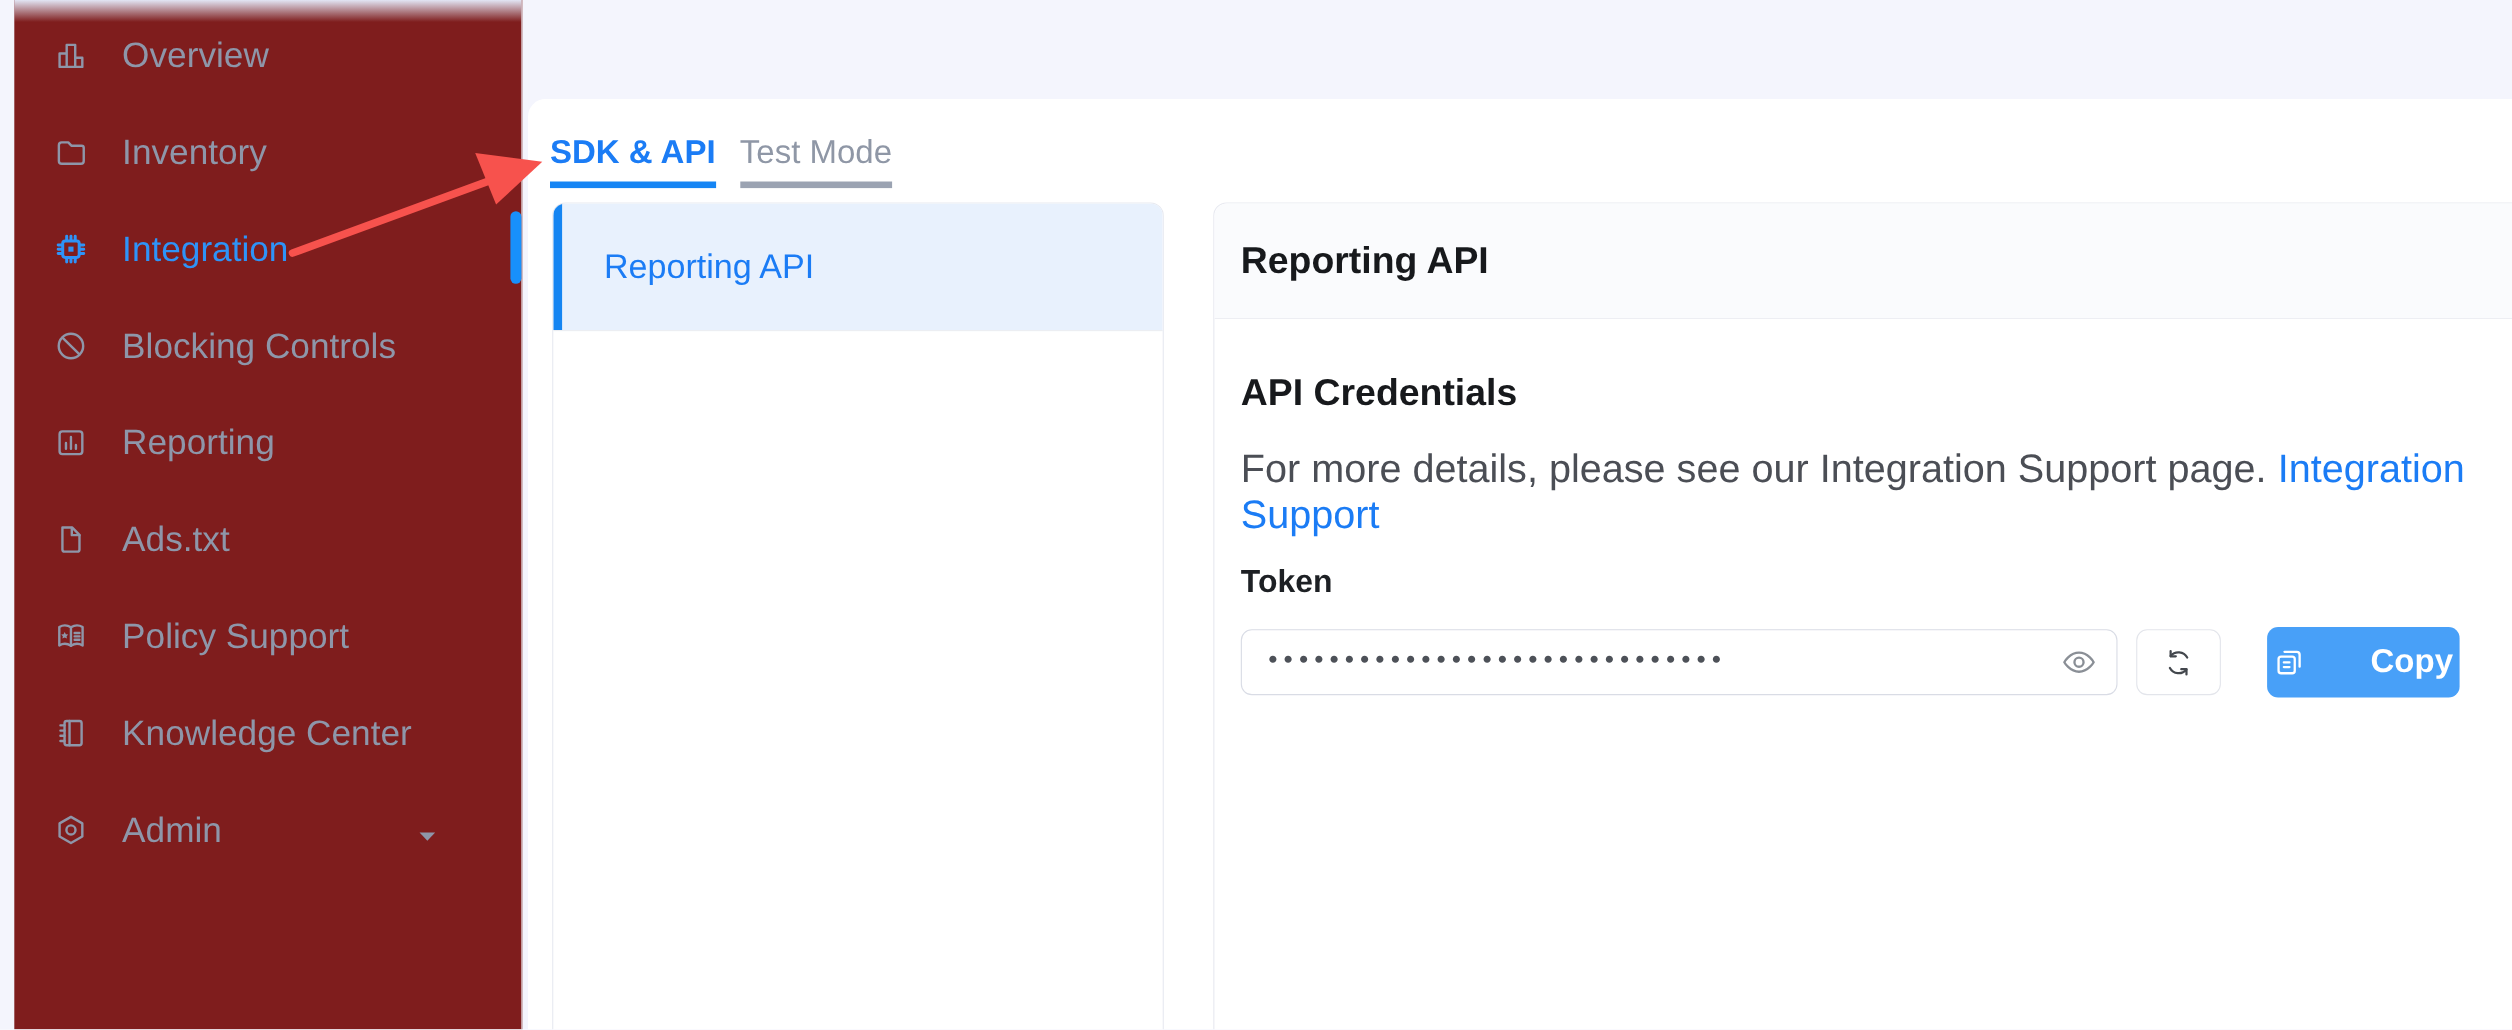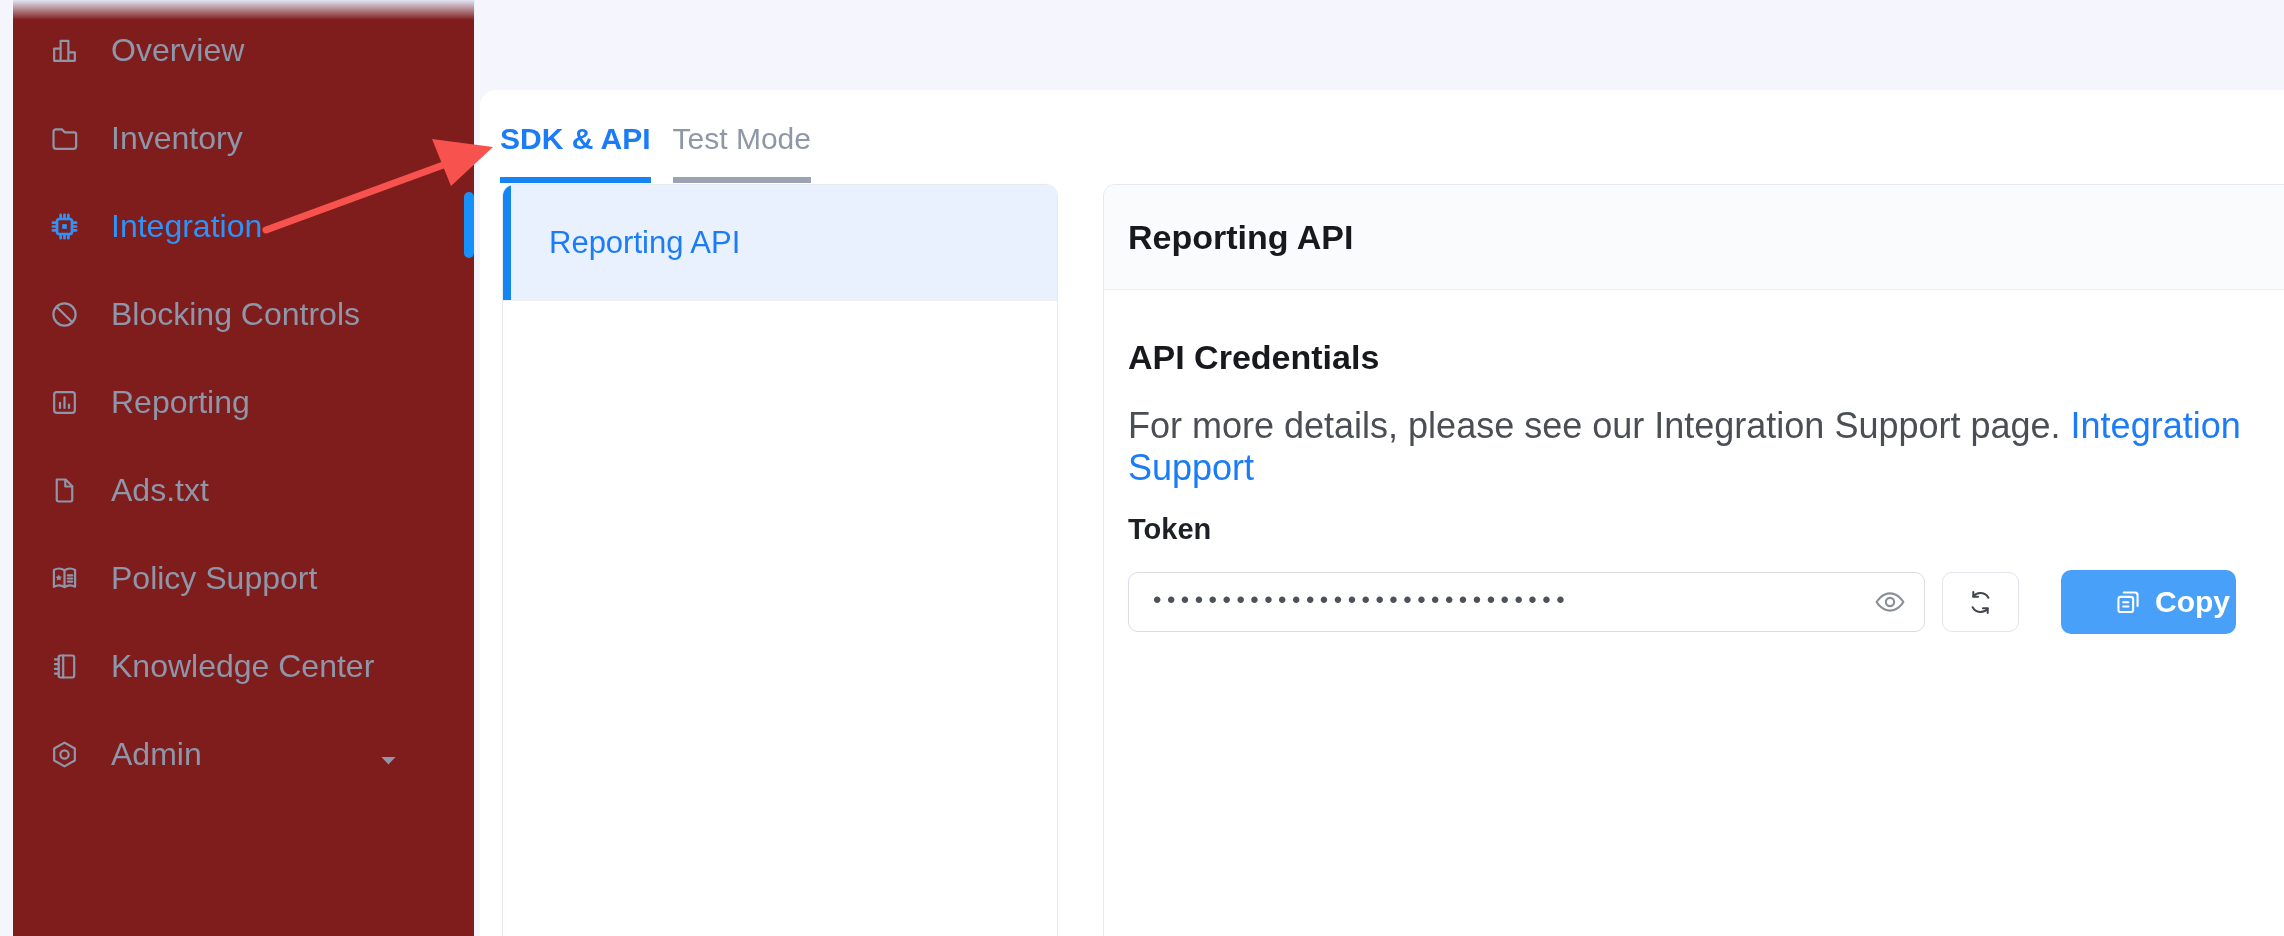--- a/index.html
+++ b/index.html
@@ -20,21 +20,21 @@
   .side-chevron{position:absolute;left:360px;top:50%;margin-top:-9px;width:20px;height:20px;color:#8e96a9;}
   .active-bar{position:absolute;left:451px;top:192px;width:10px;height:66px;background:#1890fb;border-radius:5px;}
 
   
   .page-title{position:absolute;left:478px;top:34px;font-size:36px;font-weight:700;color:#17191c;}
   .main-panel{position:absolute;left:480px;top:90px;right:0;bottom:0;background:#ffffff;
               border-top-left-radius:16px;}
 
   
   .tabs{position:absolute;left:500px;top:121px;display:flex;gap:22px;}
-  .tab{font-size:30px;line-height:36px;padding-bottom:20px;border-bottom:6px solid transparent;
+  .tab{font-size:30px;line-height:36px;padding-bottom:8px;border-bottom:6px solid transparent;
        border-radius:0;cursor:pointer;}
   .tab.active{color:#1b7cf5;font-weight:600;border-bottom-color:#1585f4;}
   .tab.inactive{color:#8f97a6;font-weight:500;border-bottom-color:#9ba3b2;}
 
   
   .api-card{position:absolute;left:502px;top:184px;width:556px;bottom:-2px;background:#ffffff;
             border:1px solid #e7e9f0;border-radius:12px 12px 0 0;overflow:hidden;box-sizing:border-box;}
   .api-item{height:115px;display:flex;align-items:center;padding-left:46px;font-size:31px;
             font-weight:500;color:#24262b;cursor:pointer;position:relative;background:#fff;}
   .api-item.active{background:#e8f1fd;color:#1b7cf5;border-bottom:1px solid #eceef2;}
@@ -54,21 +54,21 @@
   .token-row{margin-top:24px;display:flex;align-items:center;}
   .token-input{position:relative;width:797px;height:60px;border:1px solid #d9dce5;border-radius:10px;
                background:#fff;box-sizing:border-box;display:flex;align-items:center;padding-left:24px;}
   .token-dots{font-size:24px;letter-spacing:5.5px;color:#4d5158;line-height:1;transform:translateY(-2px);}
   .eye-btn{position:absolute;right:18px;top:50%;margin-top:-16px;width:32px;height:32px;color:#8a8f96;cursor:pointer;}
   .eye-btn svg{width:32px;height:32px;display:block;}
   .refresh-btn{margin-left:17px;width:77px;height:60px;border:1px solid #e3e5eb;border-radius:10px;
                background:#fff;display:flex;align-items:center;justify-content:center;color:#43474d;cursor:pointer;box-sizing:border-box;}
   .refresh-btn svg{width:27px;height:27px;display:block;}
   .copy-btn{margin-left:42px;width:175px;height:64px;border:none;border-radius:10px;background:#48a0f8;
-            color:#ffffff;display:flex;align-items:center;justify-content:flex-end;gap:13px;
+            color:#ffffff;display:flex;align-items:center;justify-content:space-between;gap:13px;
             font-size:30px;font-weight:600;cursor:pointer;font-family:inherit;}
   .copy-btn svg{width:28px;height:28px;display:block;}
 
   
   .annotation{position:absolute;left:0;top:0;width:2284px;height:936px;pointer-events:none;}
 </style>
 </head>
 <body>
 
 <div class="stage">

